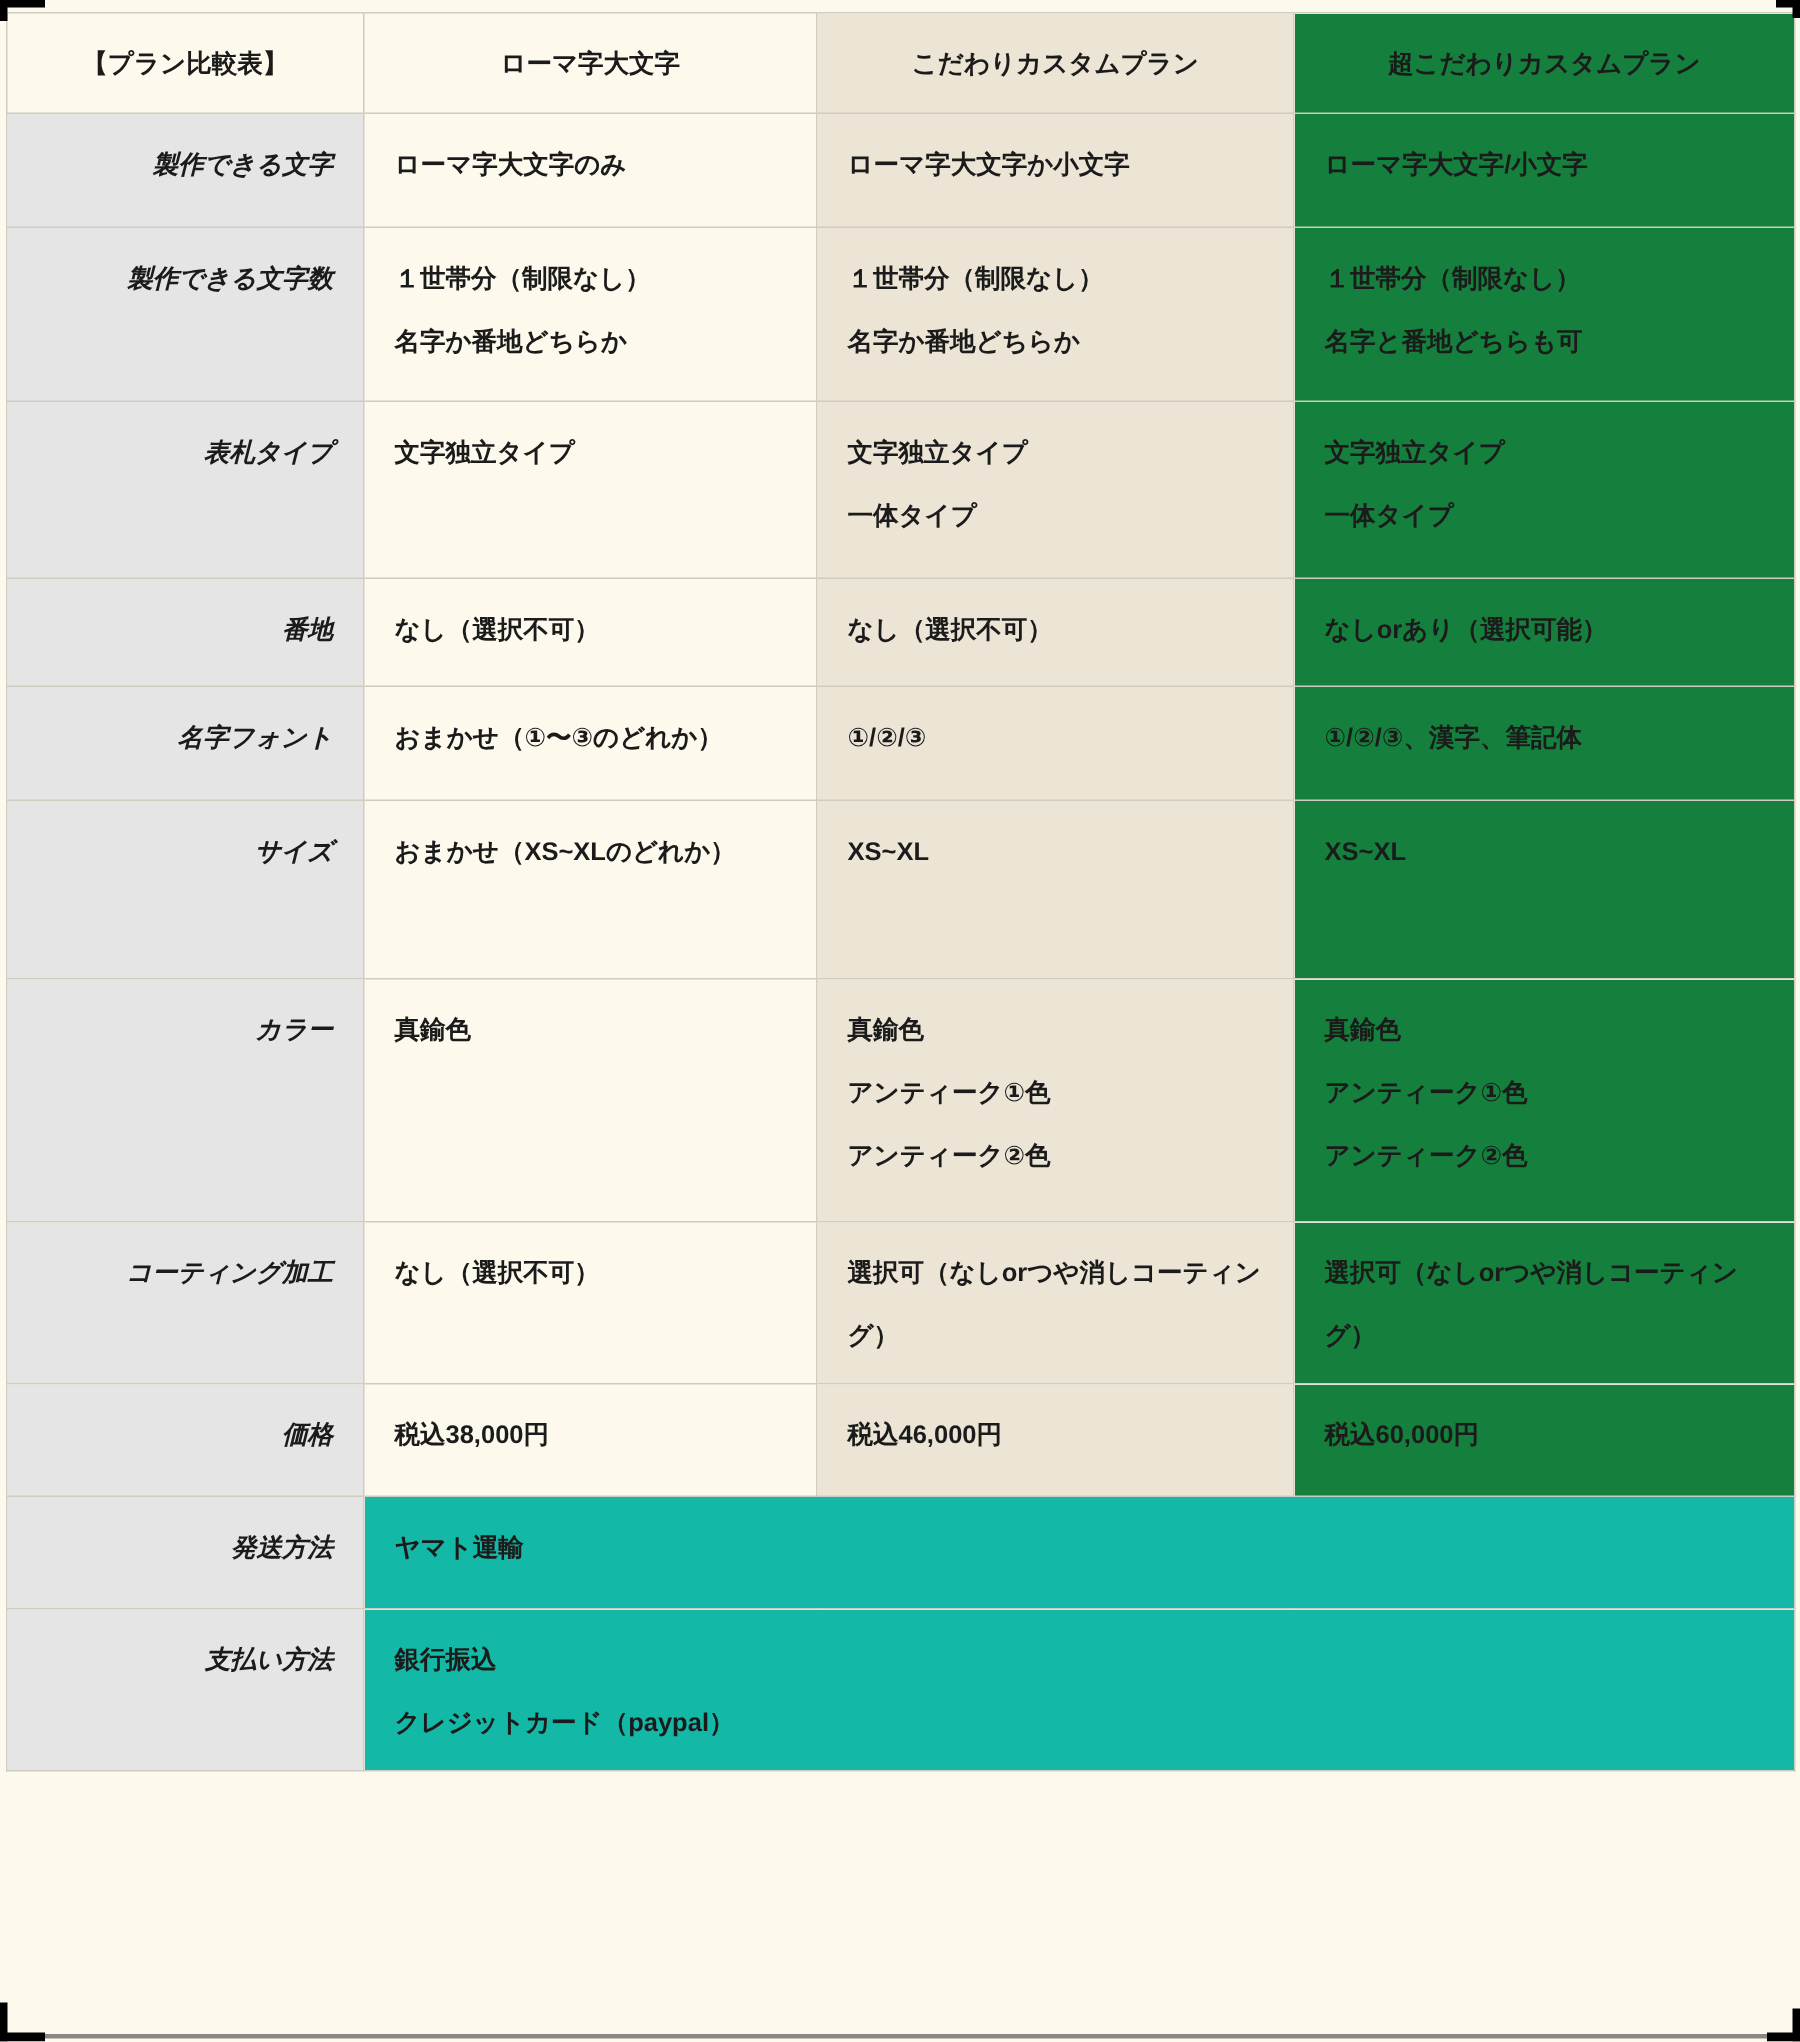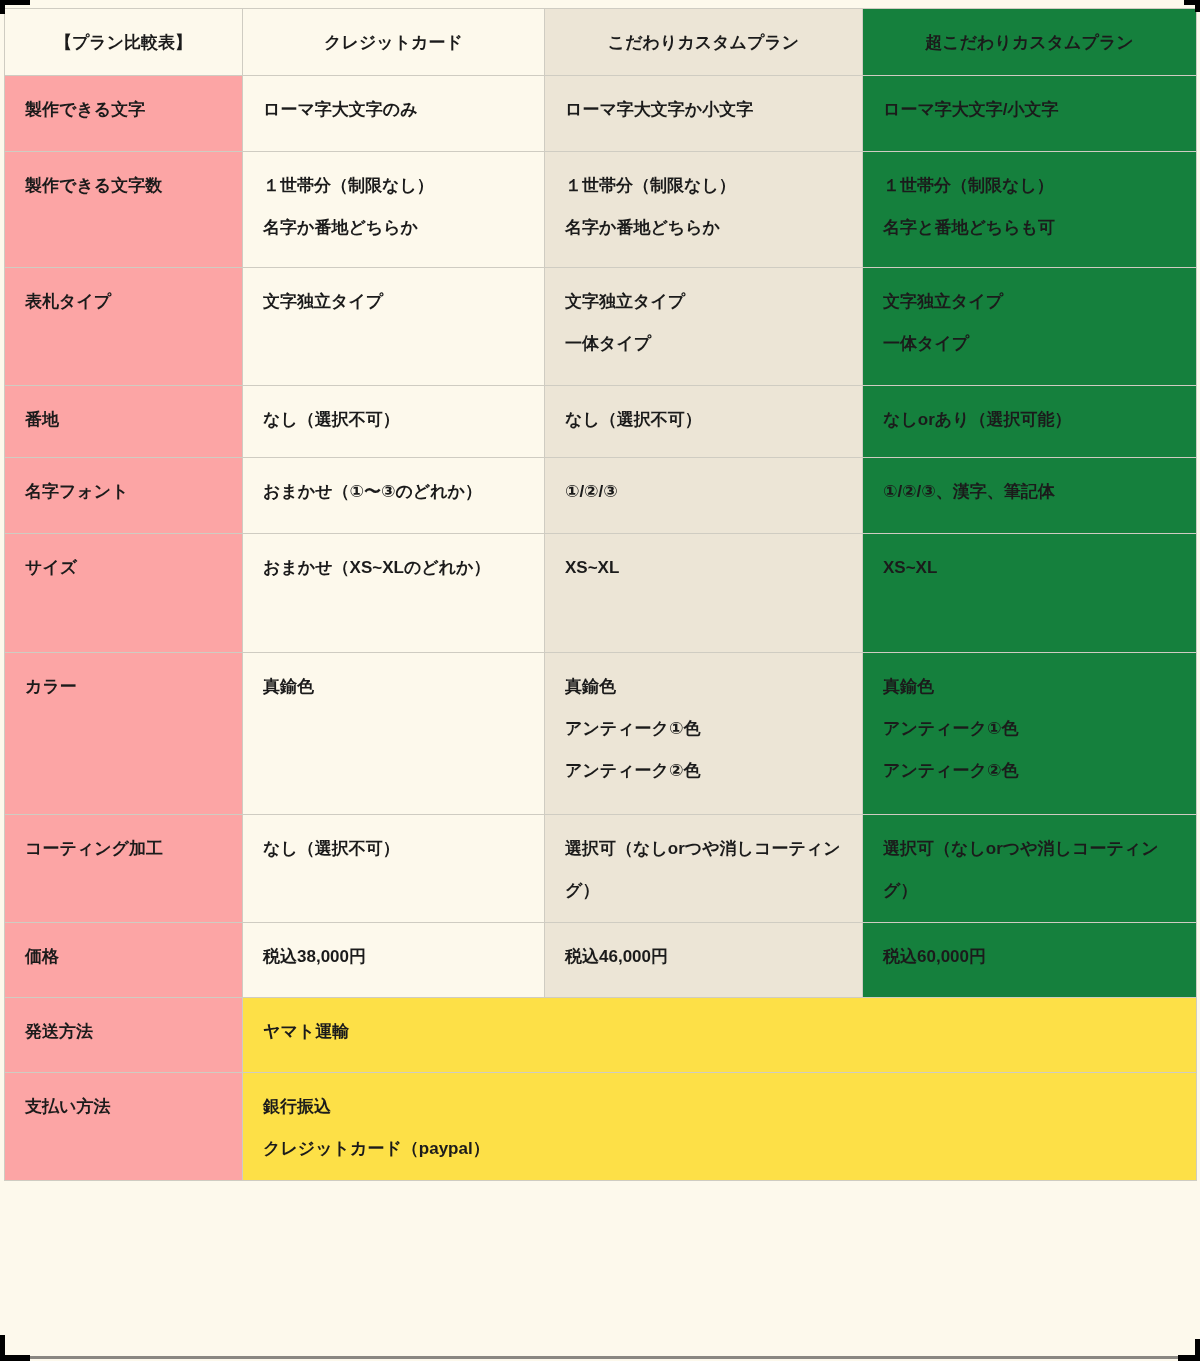--- a/index.html
+++ b/index.html
@@ -29,25 +29,25 @@
     border: 1px solid #cfccc2;
     vertical-align: top;
     font-size: 17px;
     font-weight: 700;
     line-height: 42px;
     padding: 13px 20px 10px 20px;
     white-space: pre-line;
     overflow: hidden;
   }
   th { text-align: center; font-family: Liberation Serif, serif; }
-  td.label-cell { text-align: left; background: #fca5a5; }
+  td.label-cell { text-align: right; background: #e5e5e5; font-style: italic; }
   .c1 { background: #fdf9ec; }
   .c2 { background: #ece5d6; }
   .c3 { background: #15803d; }
-  .span-cell { background: #fde047; }
+  .span-cell { background: #14b8a6; }
   
   .mark { position: absolute; width: 30px; height: 14px; z-index: 5; }
   .mark-tl { left: 0; top: 0; border-top: 5px solid #000; border-left: 5px solid #000; }
   .mark-tr { right: 0; top: 0; width: 16px; height: 12px; border-top: 5px solid #000; border-right: 5px solid #000; }
   .mark-bl { left: 0; bottom: 0; height: 26px; border-bottom: 6px solid #000; border-left: 5px solid #000; }
   .mark-br { right: 0; bottom: 0; width: 22px; height: 22px; border-bottom: 6px solid #000; border-right: 5px solid #000; }
   .bottom-line {
     position: absolute;
     left: 0; bottom: 2px;
     width: 1200px; height: 3px;
@@ -68,21 +68,21 @@
     <colgroup>
         <col class="w0">
         <col class="w1">
         <col class="w2">
         <col class="w3">
       </colgroup>
 
     <tbody>
         <tr style="height:67px">
       <th class="c1">【プラン比較表】</th>
-      <th class="c1">クレジットカード</th>
+      <th class="c1">ローマ字大文字</th>
       <th class="c2">こだわりカスタムプラン</th>
       <th class="c3">超こだわりカスタムプラン</th>
     </tr>
 
     <tr style="height:76px">
       <td class="label-cell">製作できる文字</td>
       <td class="c1">ローマ字大文字のみ</td>
       <td class="c2">ローマ字大文字か小文字</td>
       <td class="c3">ローマ字大文字/小文字</td>
     </tr>

